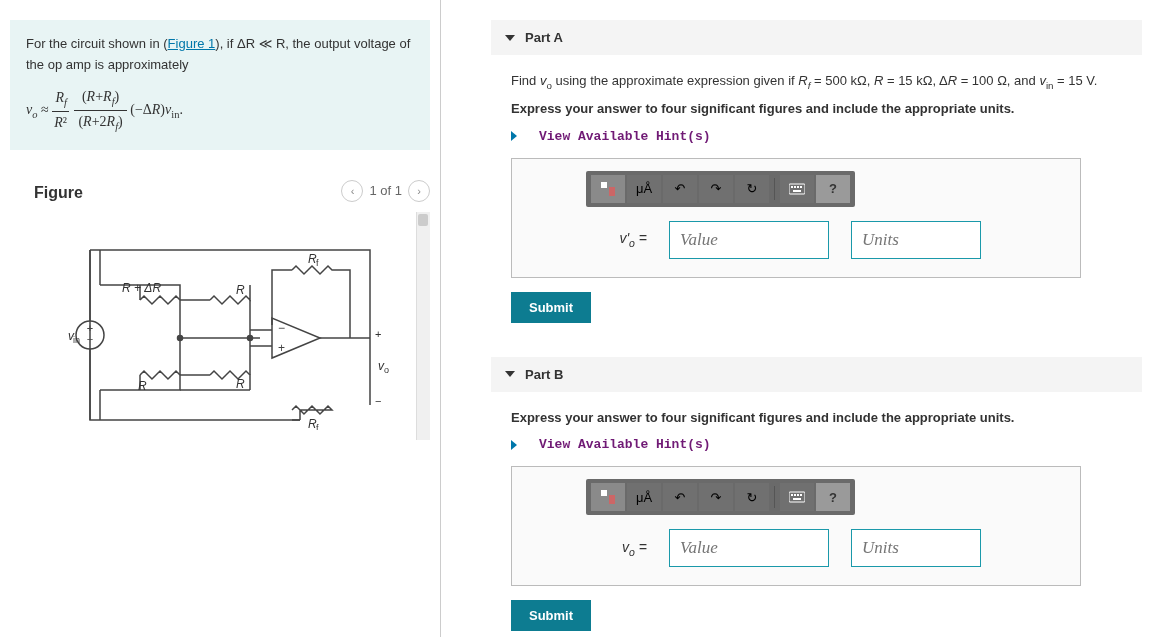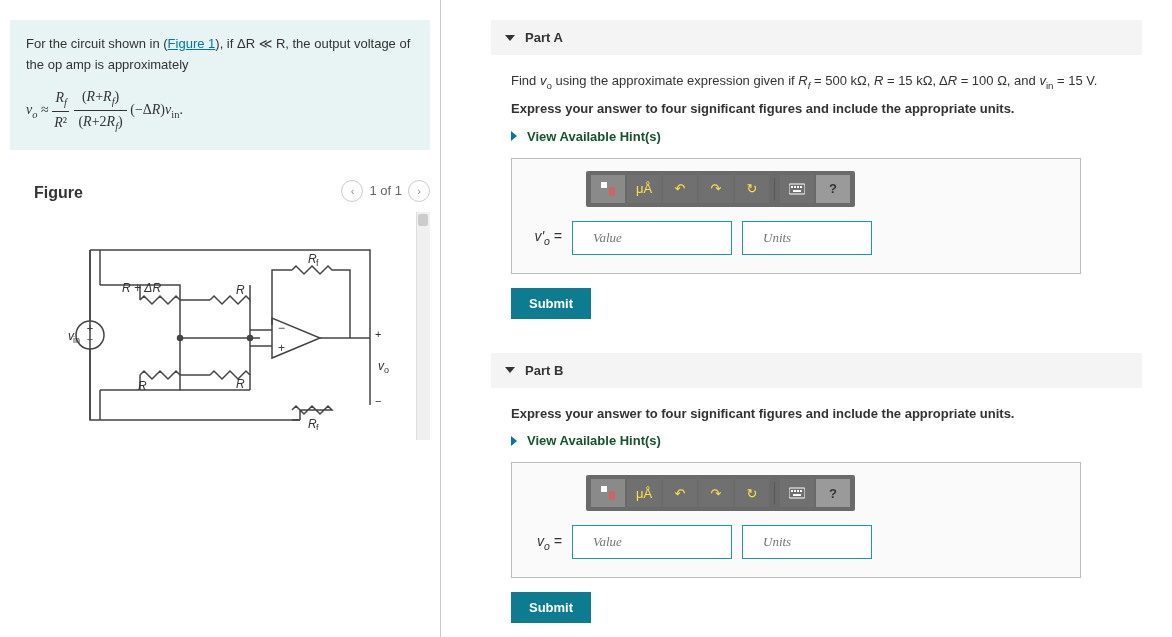--- a/index.html
+++ b/index.html
@@ -16,34 +16,34 @@
 .pager { display: flex; align-items: center; gap: 6px; font-size: 13px; color: #666; }
 .pager-btn { width: 22px; height: 22px; border: 1px solid #ccc; border-radius: 50%; background: #fff; display: flex; align-items: center; justify-content: center; cursor: pointer; font-size: 11px; color: #888; }
 .figure-frame { margin: 0 10px; padding: 10px; position: relative; }
 .scroll-track { position:absolute; right:0; top:0; bottom:0; width:14px; background:#f0f0f0; border-left:1px solid #ddd;}
 .scroll-thumb { position:absolute; right:2px; top:2px; width:10px; height:12px; background:#ccc; border-radius:2px;}
 .caret-down { width:0; height:0; border-left:5px solid transparent; border-right:5px solid transparent; border-top:6px solid #333;}
 .part-bar { background:#f4f4f4; padding:10px 14px; margin: 0 0 16px 0; display:flex; align-items:center; gap:10px; }
 .part-body { padding: 0 0 10px 20px; }
 .part-body p { margin: 6px 0; font-size: 13px; line-height: 1.5; }
 .strong { font-weight: 700; }
-.hint-link { color: #14532d; font-weight: 600; cursor: pointer; margin: 10px 0 14px 0; display:flex; align-items:center; gap:10px; font-size:13px;}
+.hint-link { color: #701a75; font-weight: 600; cursor: pointer; margin: 10px 0 14px 0; display:flex; align-items:center; gap:22px; font-size:13px;font-family:Liberation Mono, monospace;}
 .caret-right { width:0; height:0; border-top:5px solid transparent; border-bottom:5px solid transparent; border-left:6px solid #0077aa;}
 
 .answer-box { border: 1px solid #bbb; background: #fafafa; padding: 12px 14px 18px 14px; width: 570px; }
 .toolbar { background: #6a6a6a; display: inline-flex; align-items: center; padding: 4px; gap: 0; margin-left: 60px; border-radius:2px;}
-.tool { width: 34px; height: 28px; background: #8a8a8a; margin: 0 1px; display:flex; align-items:center; justify-content:center; color:#fde047; font-size:13px; cursor:pointer; }
+.tool { width: 34px; height: 28px; background: #8a8a8a; margin: 0 1px; display:flex; align-items:center; justify-content:center; color:#000000; font-size:13px; cursor:pointer; }
 .tool.dark { background:#707070;}
 .tool.q { background:#9a9a9a; color:#333; font-weight:700;}
 .tool svg { width:16px; height:16px; }
 .divider-v { width:1px; height:22px; background:#555; margin:0 4px;}
 
-.input-row { display:flex; align-items:center; gap:10px; margin-top:14px; }
+.input-row { display:flex; align-items:center; gap:22px; margin-top:14px;justify-content:center; }
 .input-row .lbl { font-style: italic; font-size:14px; min-width:36px; text-align:right;}
-.val-input, .unit-input { border:1px solid #1a99aa; padding:8px 20px; font-size:13px; font-style:italic; color:#999; font-family: Georgia, serif; }
+.val-input, .unit-input { border:1px solid #1a99aa; padding:8px 10px; font-size:17px; font-style:italic; color:#999; font-family: Georgia, serif; }
 .val-input { width: 160px; }
 .unit-input { width: 130px; }
 .submit-btn { background:#0d7c91; color:#fff; border:none; padding:8px 18px; font-size:13px; font-weight:600; margin-top:14px; cursor:pointer; }
 sub { font-size: 0.75em; }
 .figure-svg { width: 360px; height: 200px; display:block; margin: 8px auto 0 auto;}
 </style>
 </head>
 <body>
 
 <div class="container">

